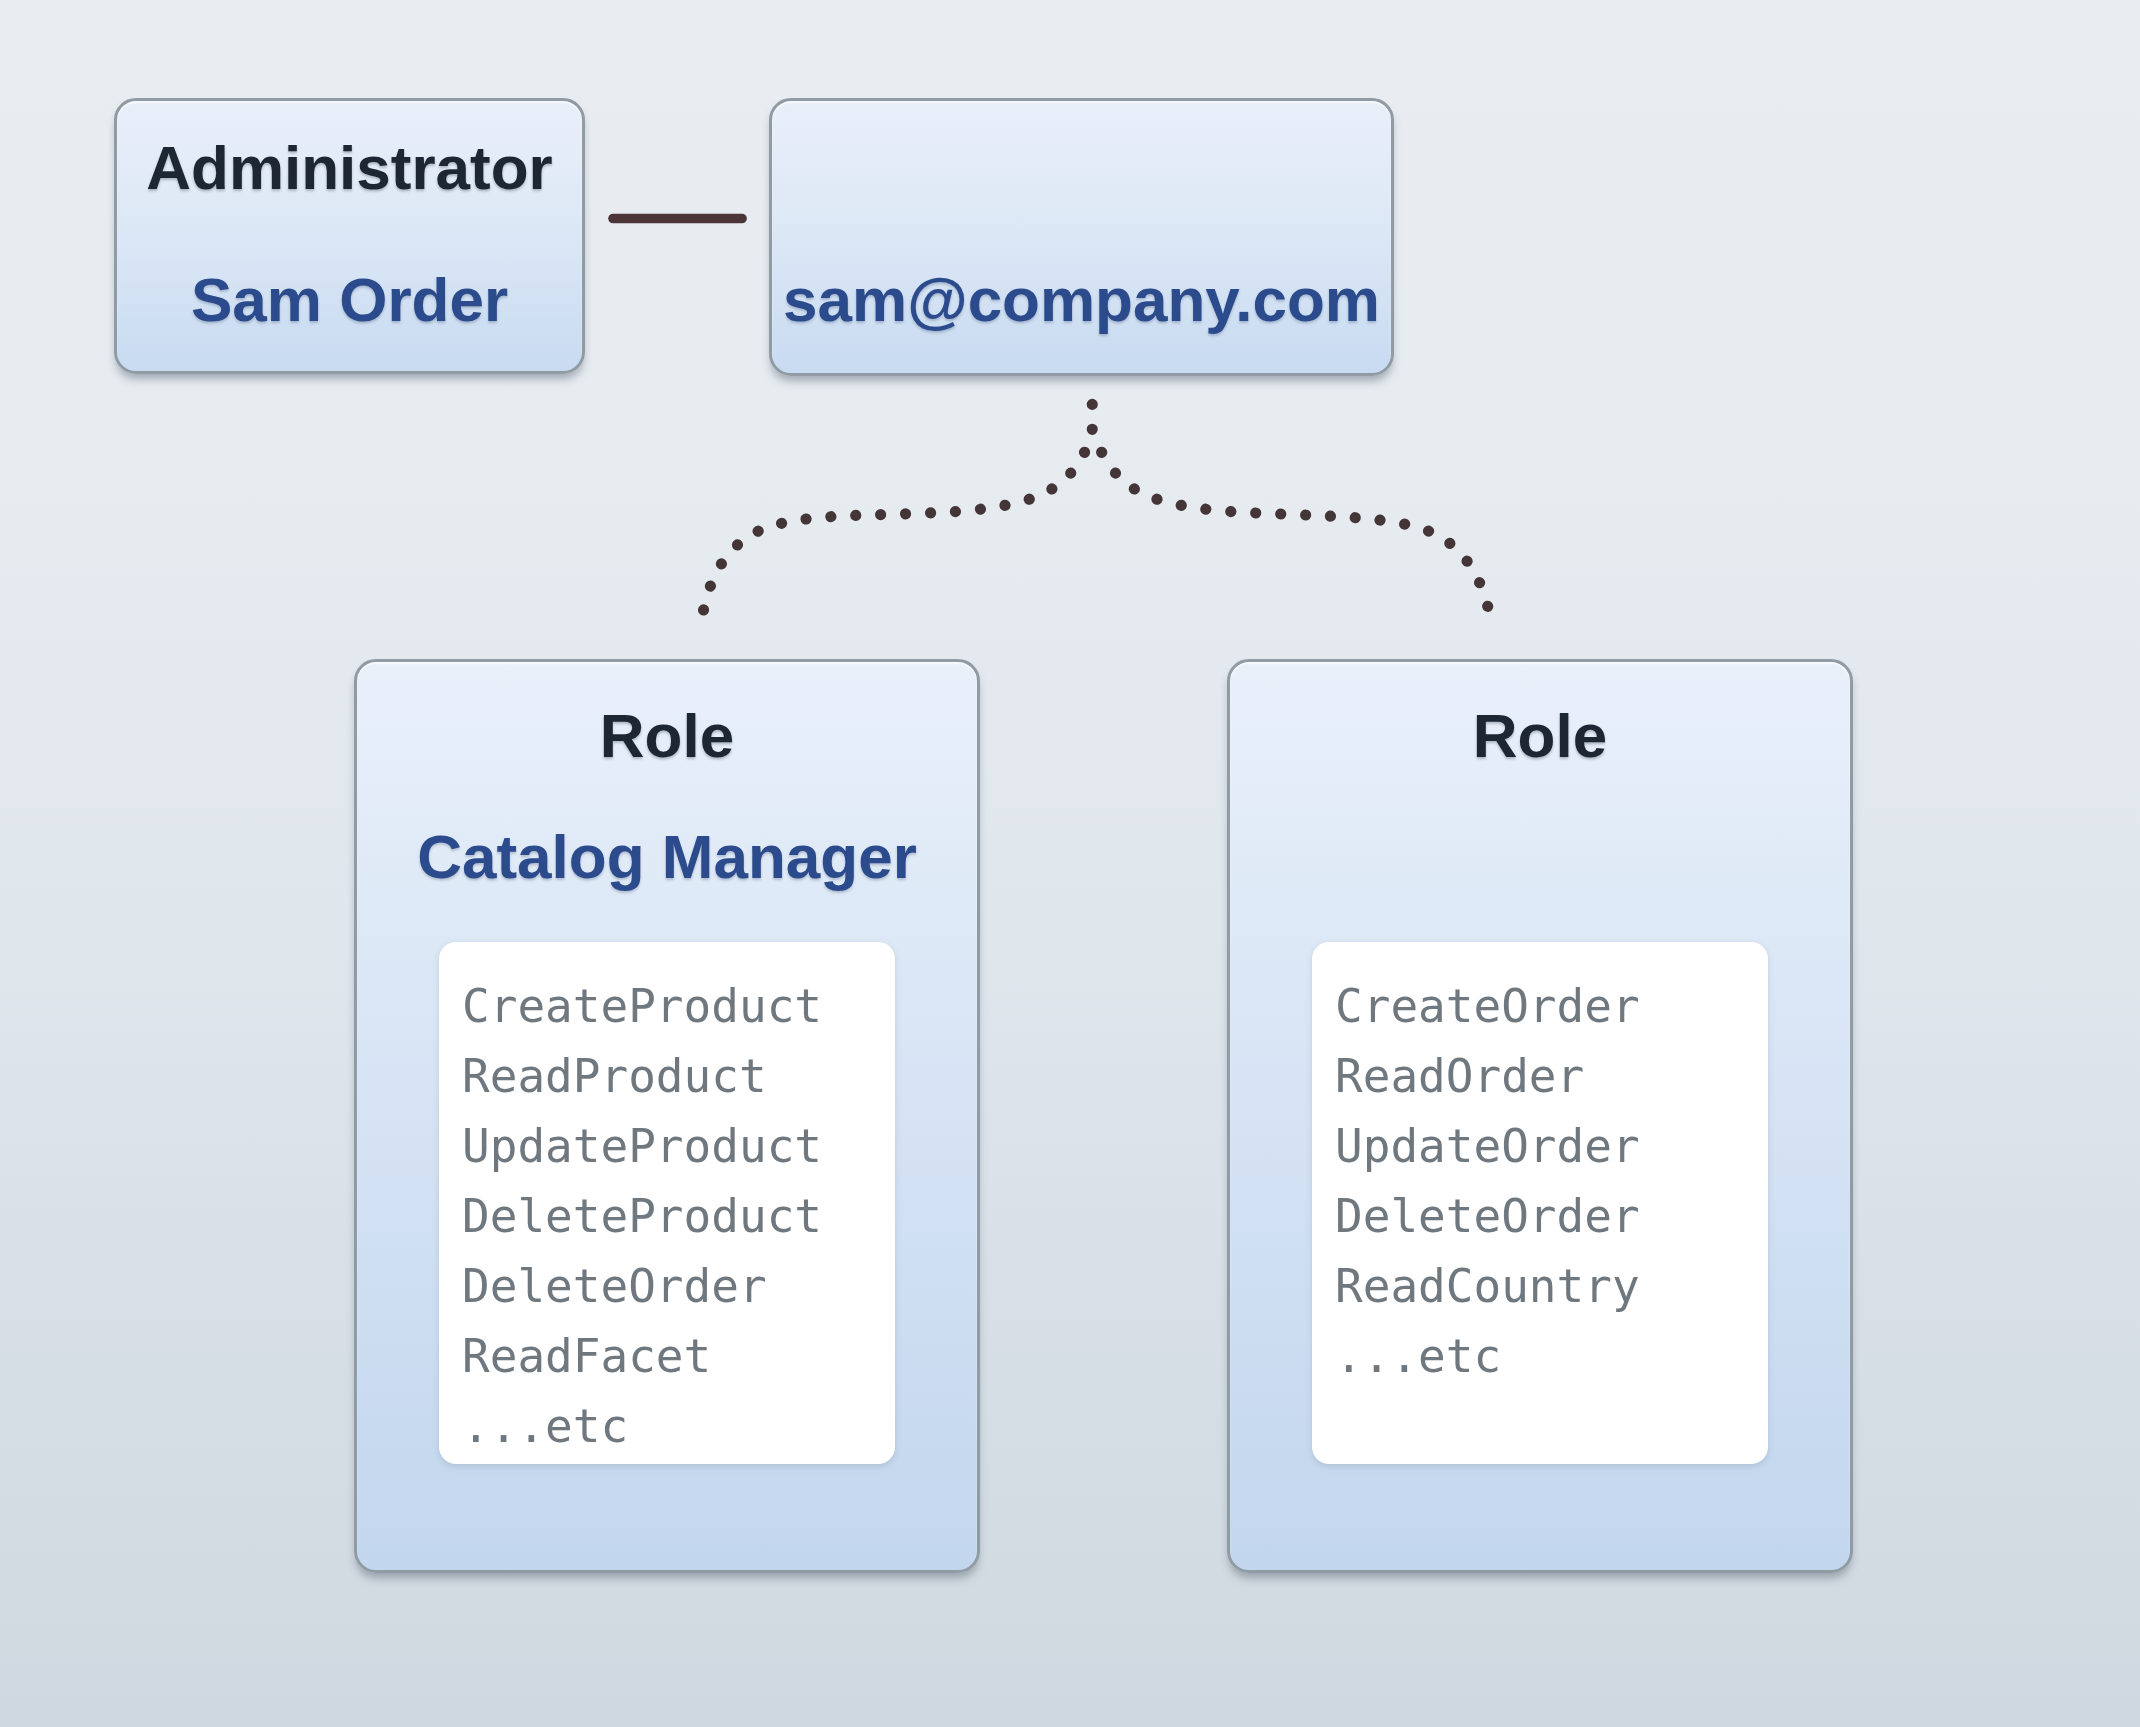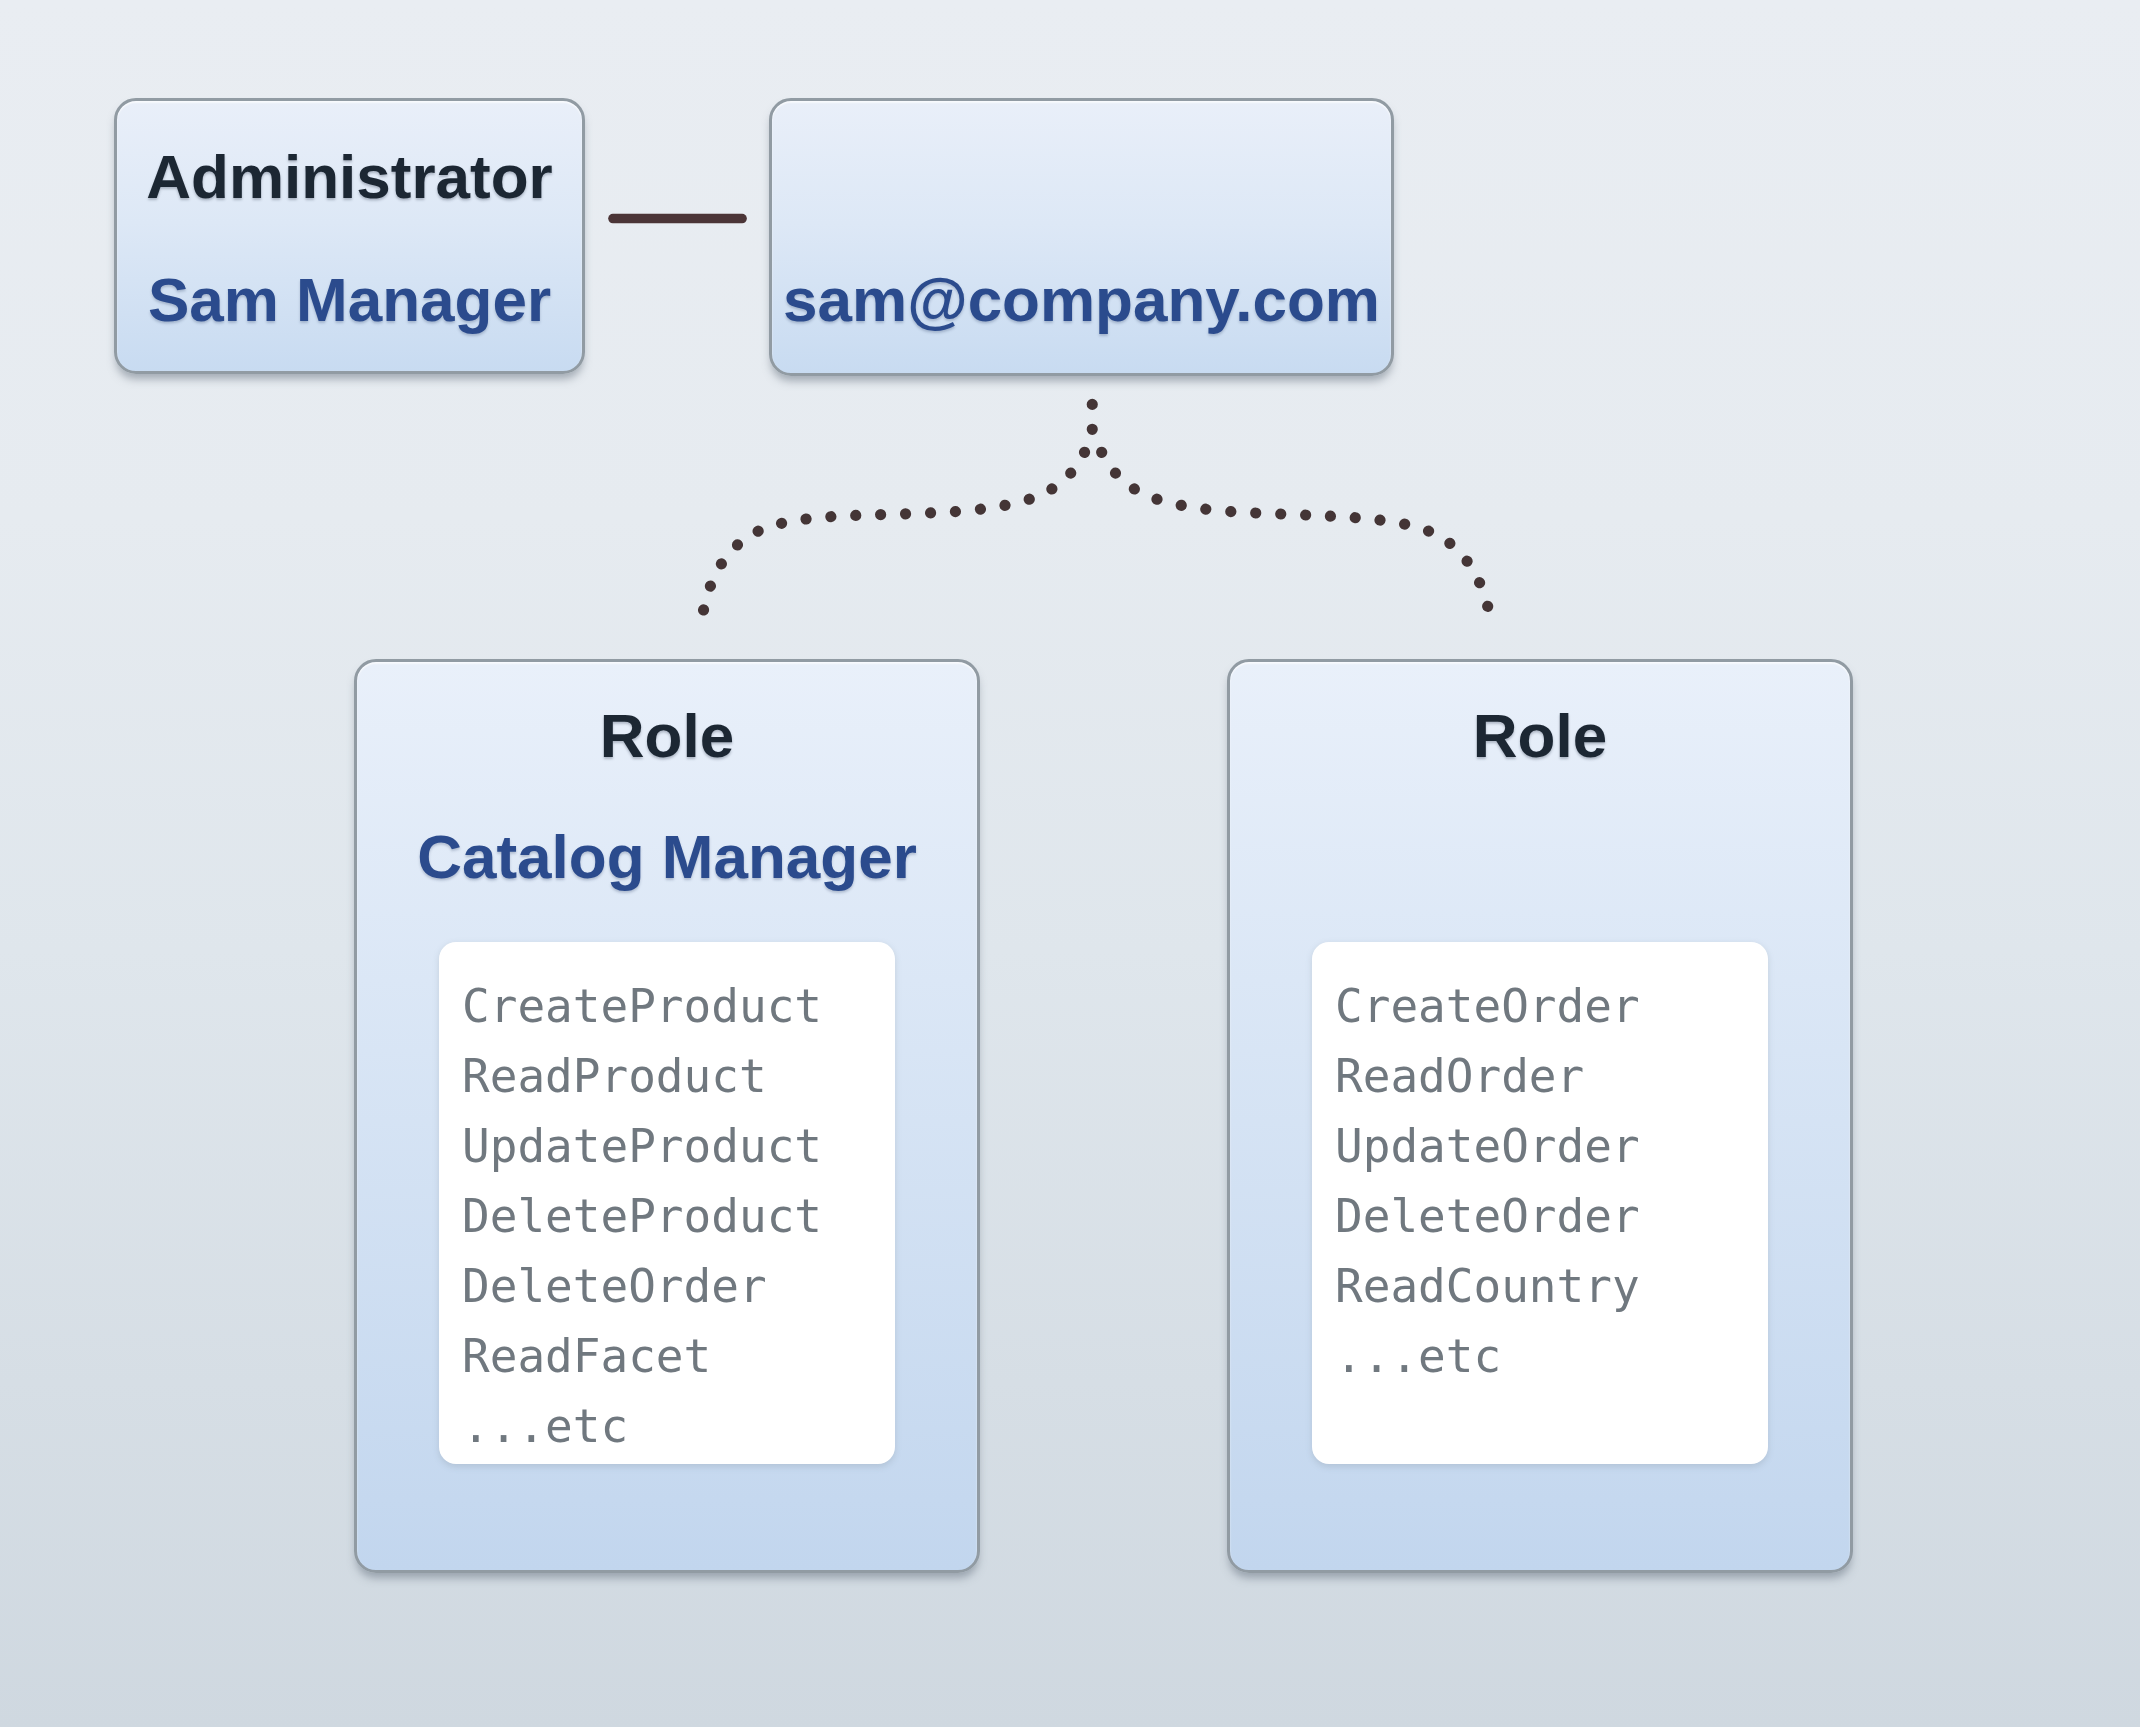--- a/index.html
+++ b/index.html
@@ -52,21 +52,21 @@
   .box-value {
     position: absolute;
     left: 0; right: 0;
     text-align: center;
     font-size: 62px;
     font-weight: bold;
     line-height: 1;
     color: #2b4b8d;
     text-shadow: 0 1.7px 2.6px rgba(30,50,90,0.25);
   }
-  .entity-box .box-title { top: 45px; }
+  .entity-box .box-title { top: 36px; }
   .entity-box .box-value { top: 168px; }
 
   .role-box {
     background: linear-gradient(180deg, #e9f0fa 0%, #dbe7f6 35%, #c2d6ee 100%);
   }
   .role-box .box-title { top: 43px; }
   .role-box .box-value { top: 164px; }
 
   .perm-card {
     position: absolute;
@@ -100,21 +100,21 @@
 
     <path d="M 1276 472 L 1276 504" fill="none" stroke-width="13" stroke-linecap="round" stroke-dasharray="0.1 29" stroke="#443536"></path>
 
     <path d="M 1267 528 C 1243 575 1206 589 1122 597 C 1014 604 934 597 884 621 C 851 638 828 669 819 728" fill="none" stroke-width="13" stroke-linecap="round" stroke-dasharray="0.1 29" stroke="#443536"></path>
 
     <path d="M 1287 528 C 1311 575 1348 589 1432 597 C 1546 604 1628 600 1678 624 C 1711 642 1734 676 1742 728" fill="none" stroke-width="13" stroke-linecap="round" stroke-dasharray="0.1 29" stroke="#443536"></path>
   </svg>
 
   <div class="box entity-box" style="left:114px; top:98px; width:471px; height:276px;">
     <div class="box-title">Administrator</div>
-    <div class="box-value">Sam Manager</div>
+    <div class="box-value">Sam Order</div>
   </div>
 
   <div class="box entity-box" style="left:769px; top:98px; width:625px; height:278px;">
     <div class="box-value">sam@company.com</div>
   </div>
 
   <div class="box role-box" style="left:354px; top:659px; width:626px; height:914px;">
     <div class="box-title">Role</div>
     <div class="box-value">Catalog Manager</div>
     <div class="perm-card">

